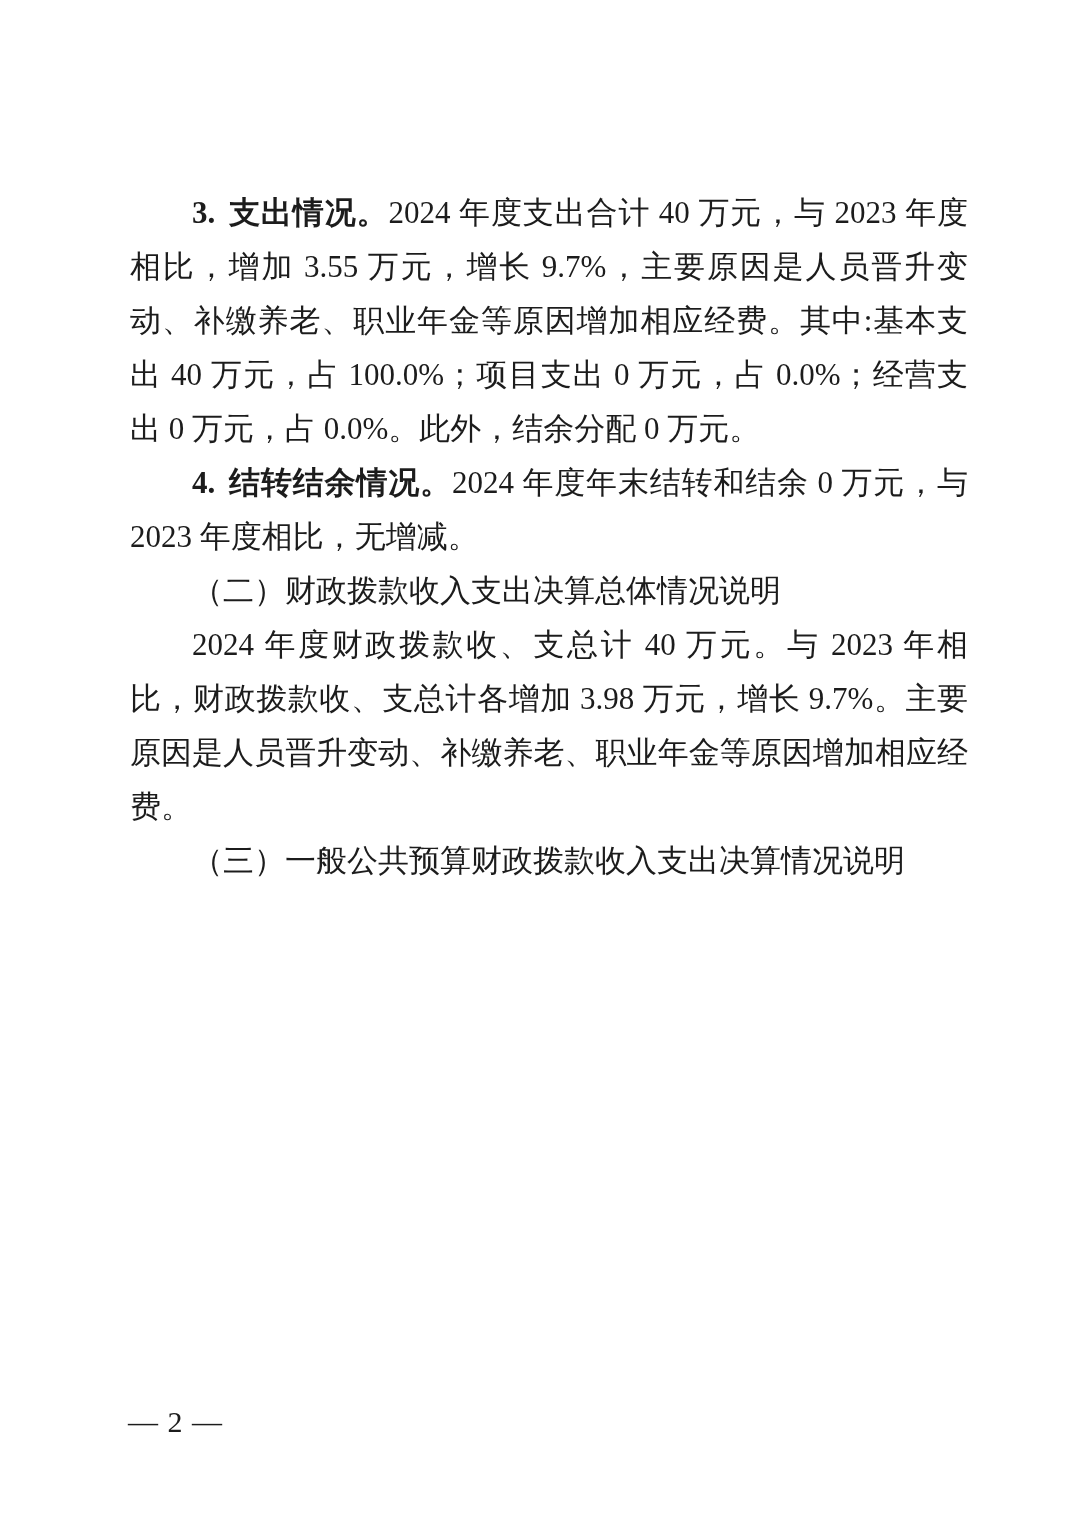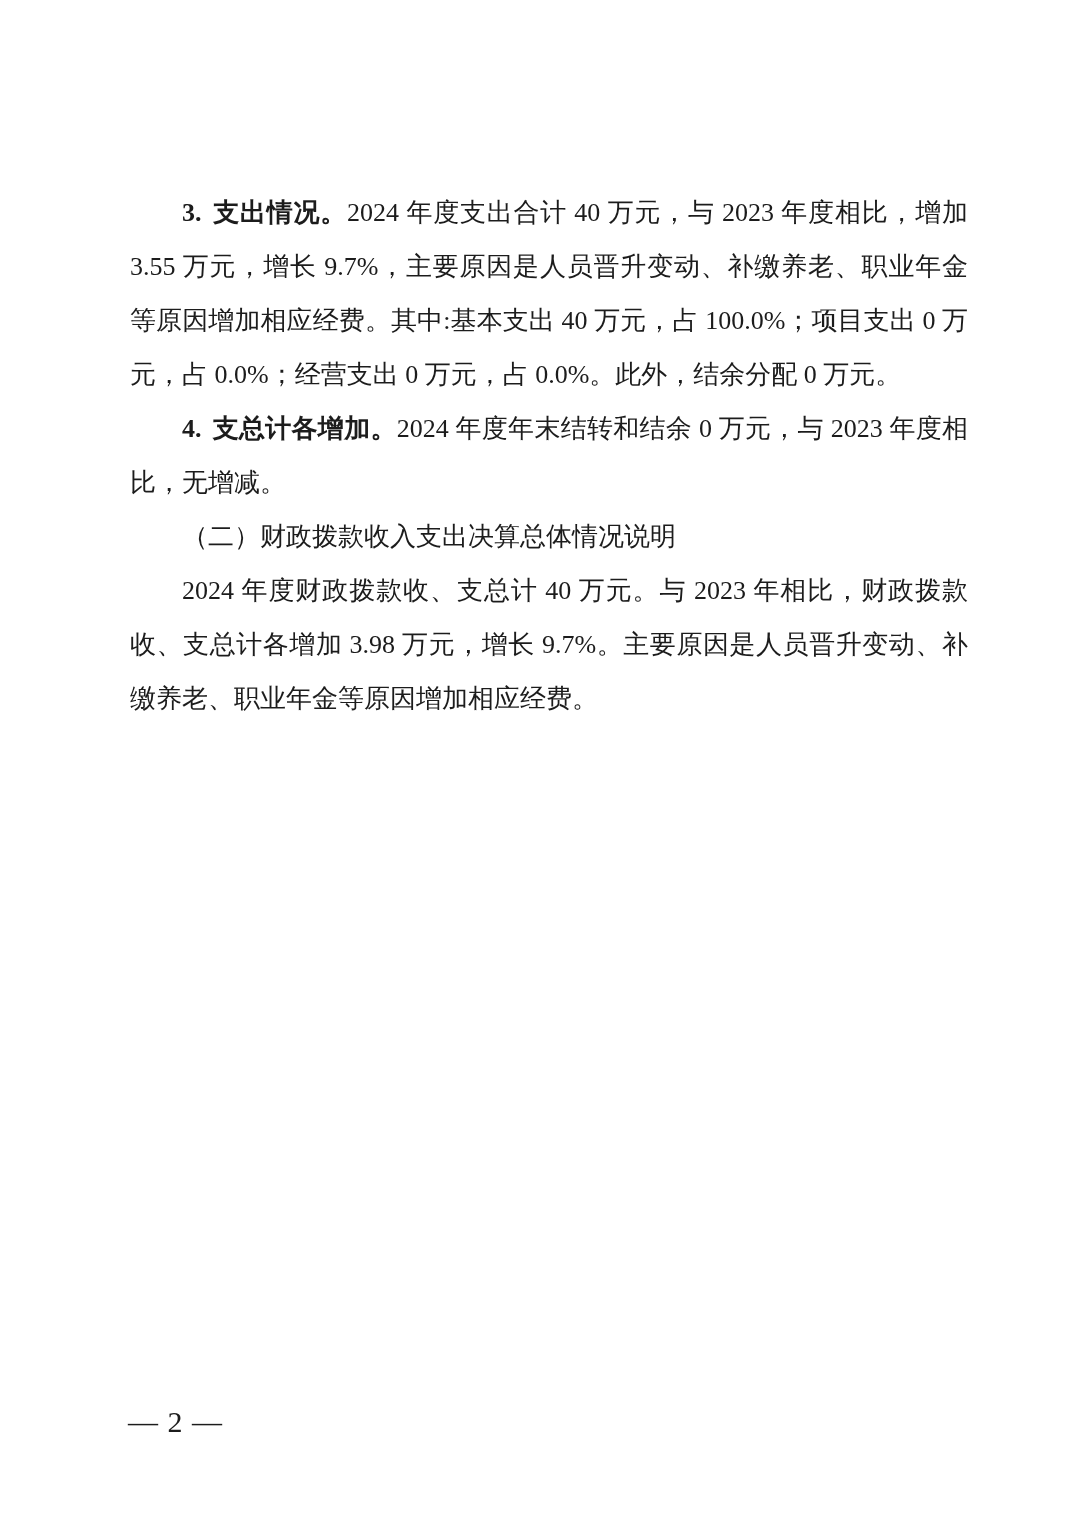--- a/index.html
+++ b/index.html
@@ -14,21 +14,21 @@
     background: #ffffff;
     overflow: hidden;
     font-family: "Liberation Serif", "DejaVu Serif", serif;
     color: #1c1c1c;
   }
   .content {
     position: absolute;
     left: 130px;
     top: 186px;
     width: 838px;
-    font-size: 26px;
+    font-size: 31px;
     line-height: 54px;
     text-align: justify;
   }
   .para {
     margin: 0;
     padding: 0;
     text-indent: 2em;
   }
   .para-lead-num {
     font-weight: bold;
@@ -53,26 +53,27 @@
 </style>
 </head>
 <body>
 
 <div class="page">
 
   <div class="content">
 
     <p class="para"><span class="para-lead-num">3.</span><span class="para-lead">支出情况。</span><span>2024 年度支出合计 40 万元，与 2023 年度相比，增加 3.55 万元，增长 9.7%，主要原因是人员晋升变动、补缴养老、职业年金等原因增加相应经费。其中:基本支出 40 万元，占 100.0%；项目支出 0 万元，占 0.0%；经营支出 0 万元，占 0.0%。此外，结余分配 0 万元。</span></p>
 
-    <p class="para"><span class="para-lead-num">4.</span><span class="para-lead">支总计各增加。</span><span>2024 年度年末结转和结余 0 万元，与 2023 年度相比，无增减。</span></p>
+    <p class="para"><span class="para-lead-num">4.</span><span class="para-lead">结转结余情况。</span><span>2024 年度年末结转和结余 0 万元，与 2023 年度相比，无增减。</span></p>
 
     <p class="para heading">（二）财政拨款收入支出决算总体情况说明</p>
 
     <p class="para">2024 年度财政拨款收、支总计 40 万元。与 2023 年相比，财政拨款收、支总计各增加 3.98 万元，增长 9.7%。主要原因是人员晋升变动、补缴养老、职业年金等原因增加相应经费。</p>
 
+    <p class="para heading">（三）一般公共预算财政拨款收入支出决算情况说明</p>
 
 
 
   </div>
 
   <div class="page-footer">— 2 —</div>
 
 </div>
 
 </body></html>

